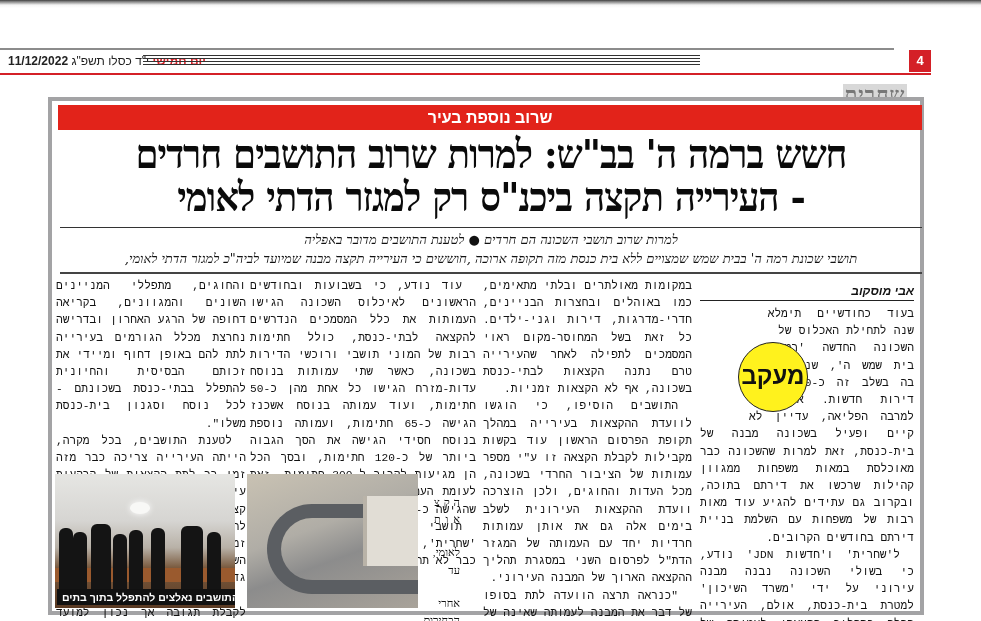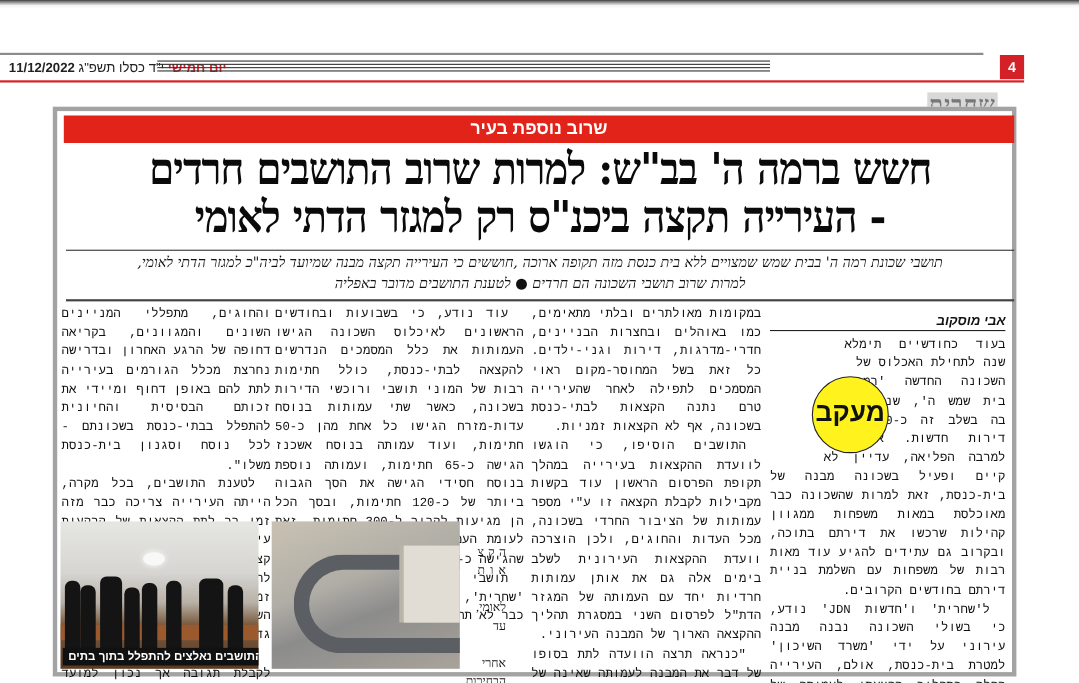--- a/index.html
+++ b/index.html
@@ -76,22 +76,22 @@
 <div class="redrule"></div>
 
 <div class="frame"></div>
 <div class="kicker">שרוב נוספת בעיר</div>
 <div class="headline">
   <div>חשש ברמה ה' בב"ש: למרות שרוב התושבים חרדים</div>
   <div>- העירייה תקצה ביכנ"ס רק למגזר הדתי לאומי</div>
 </div>
 <div class="hl-rule"></div>
 <div class="subhead">
+  <div>למרות שרוב תושבי השכונה הם חרדים ● לטענת התושבים מדובר באפליה</div>
   <div>תושבי שכונת רמה ה' בבית שמש שמצויים ללא בית כנסת מזה תקופה ארוכה ,חוששים כי העירייה תקצה מבנה שמיועד לביה"כ למגזר הדתי לאומי,</div>
-  <div>למרות שרוב תושבי השכונה הם חרדים ● לטענת התושבים מדובר באפליה</div>
 </div>
 <div class="sub-rule"></div>
 
 <div class="byline">אבי מוסקוב</div>
 <div class="byline-rule"></div>
 
 <div class="col col1" style="top:306px;">
   <p style="margin-right:0;">
     <span style="float:left;width:78px;height:112px;shape-outside:circle(50%);"></span>
     <span>בעוד כחודשיים תימלא שנה לתחילת האכלוס של השכונה החדשה 'רמת בית שמש ה', שנבנות בה בשלב זה כ-2,500 דירות חדשות. אולם למרבה הפליאה, עדיין לא קיים ופעיל בשכונה מבנה של בית-כנסת, זאת למרות שהשכונה כבר מאוכלסת במאות משפחות ממגוון קהילות שרכשו את דירתם בתוכה, ובקרוב גם עתידים להגיע עוד מאות רבות של משפחות עם השלמת בניית דירתם בחודשים הקרובים.</span>

